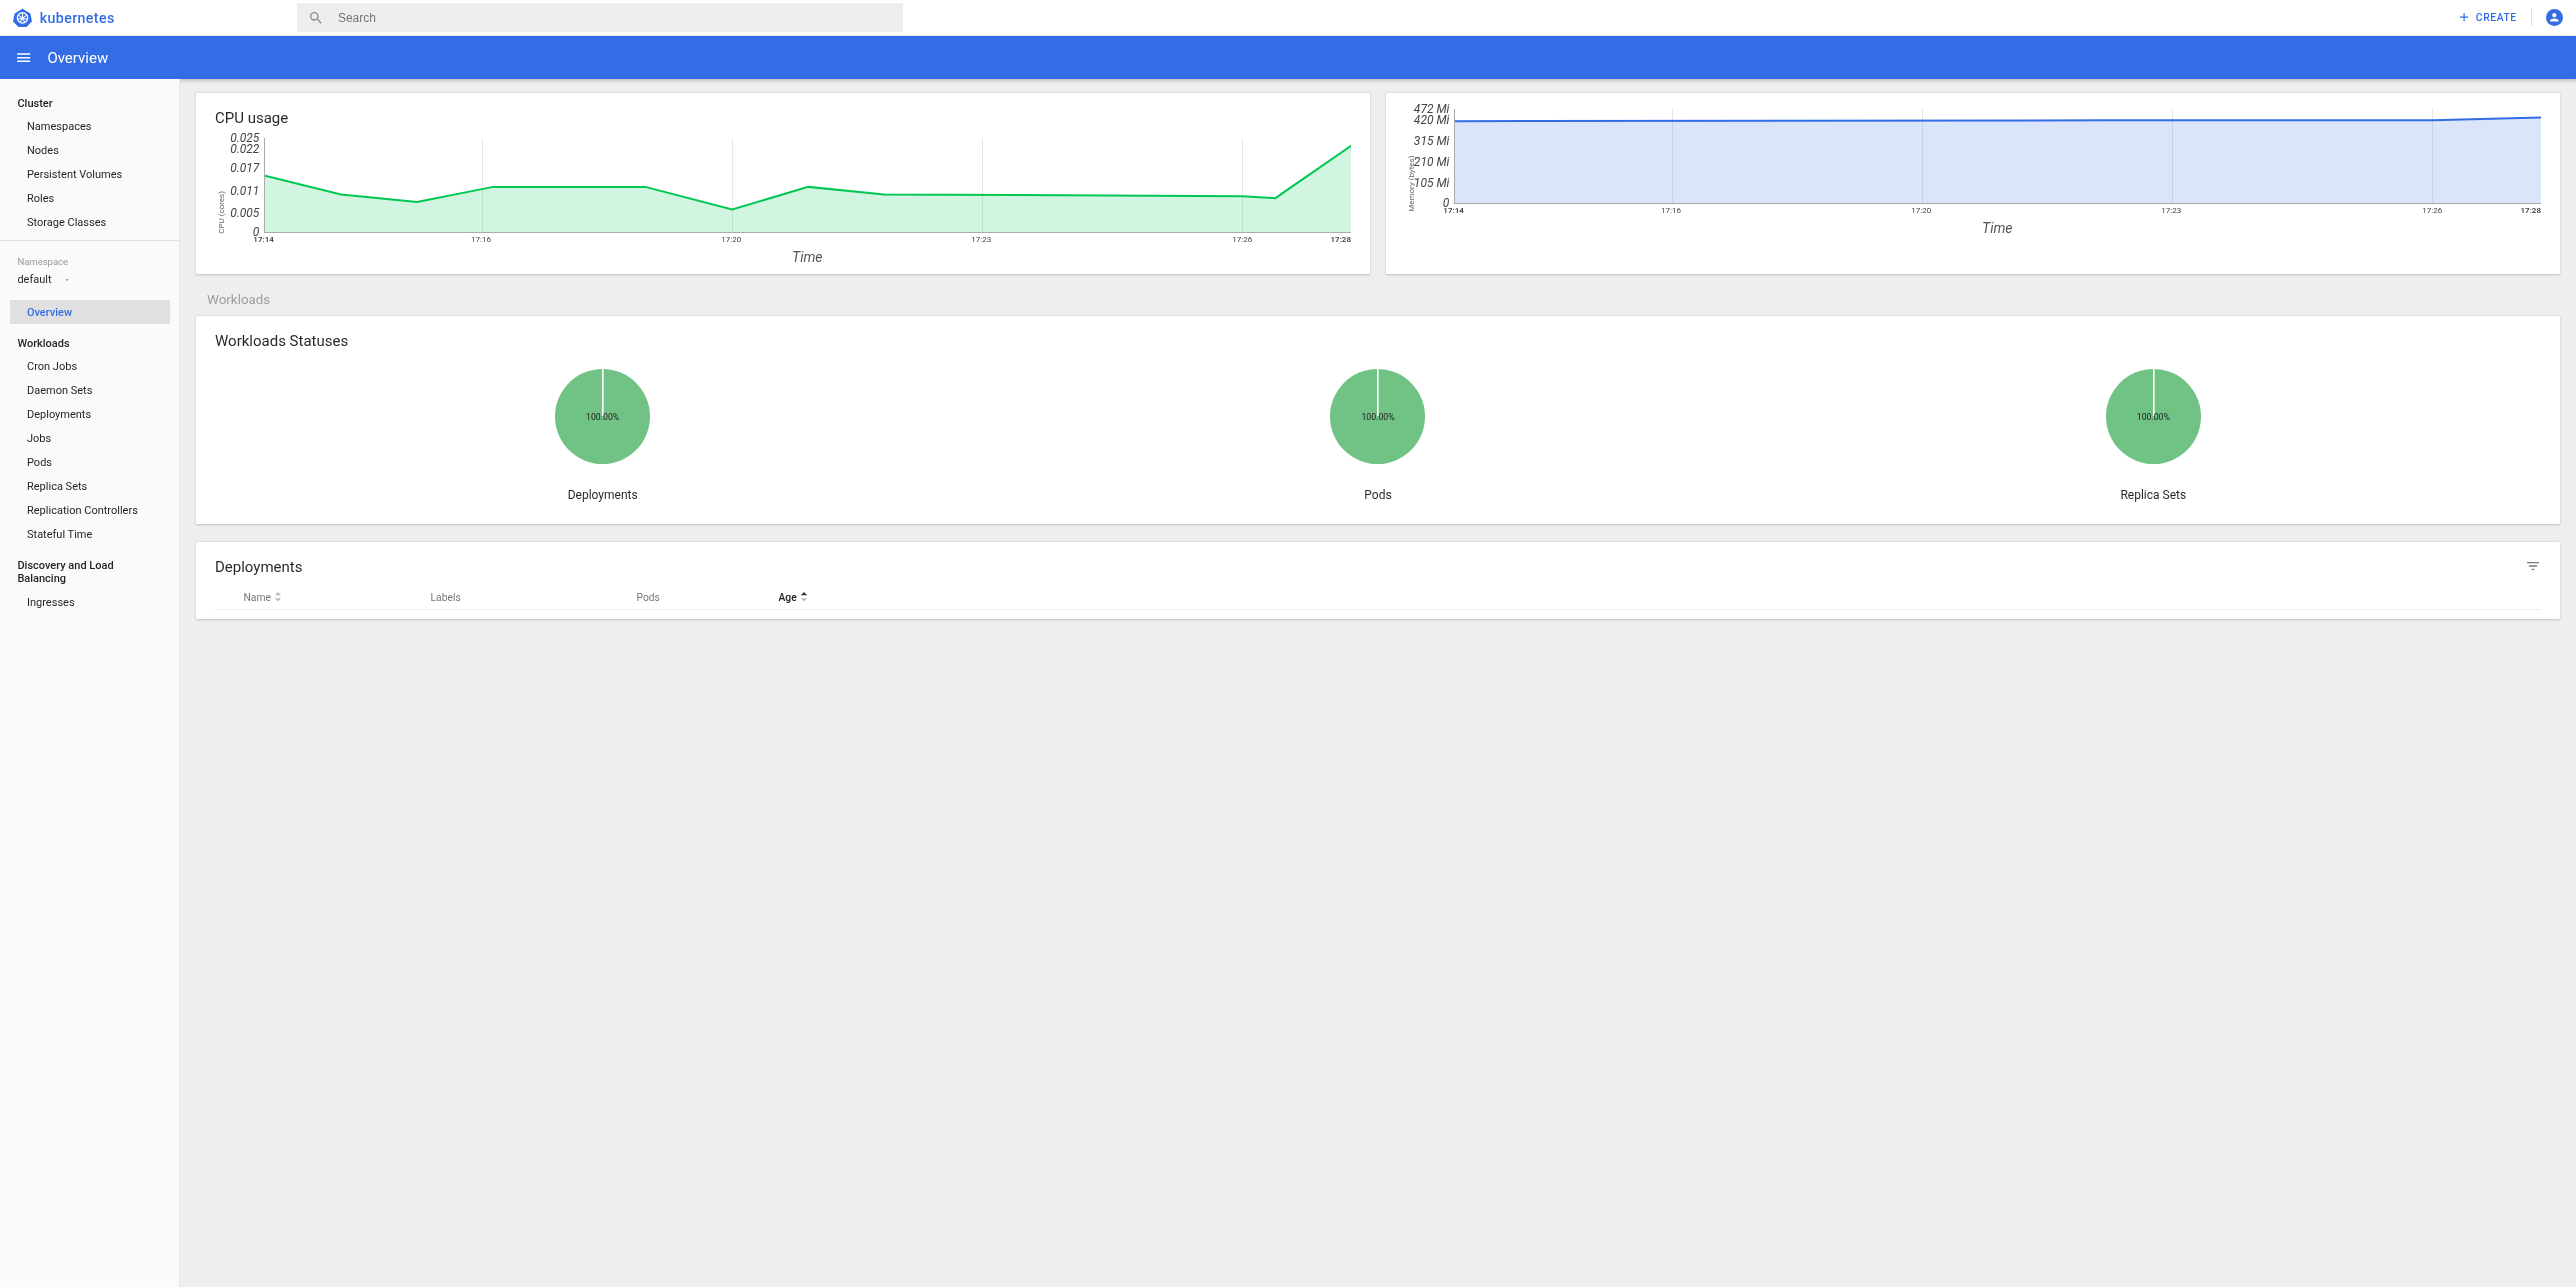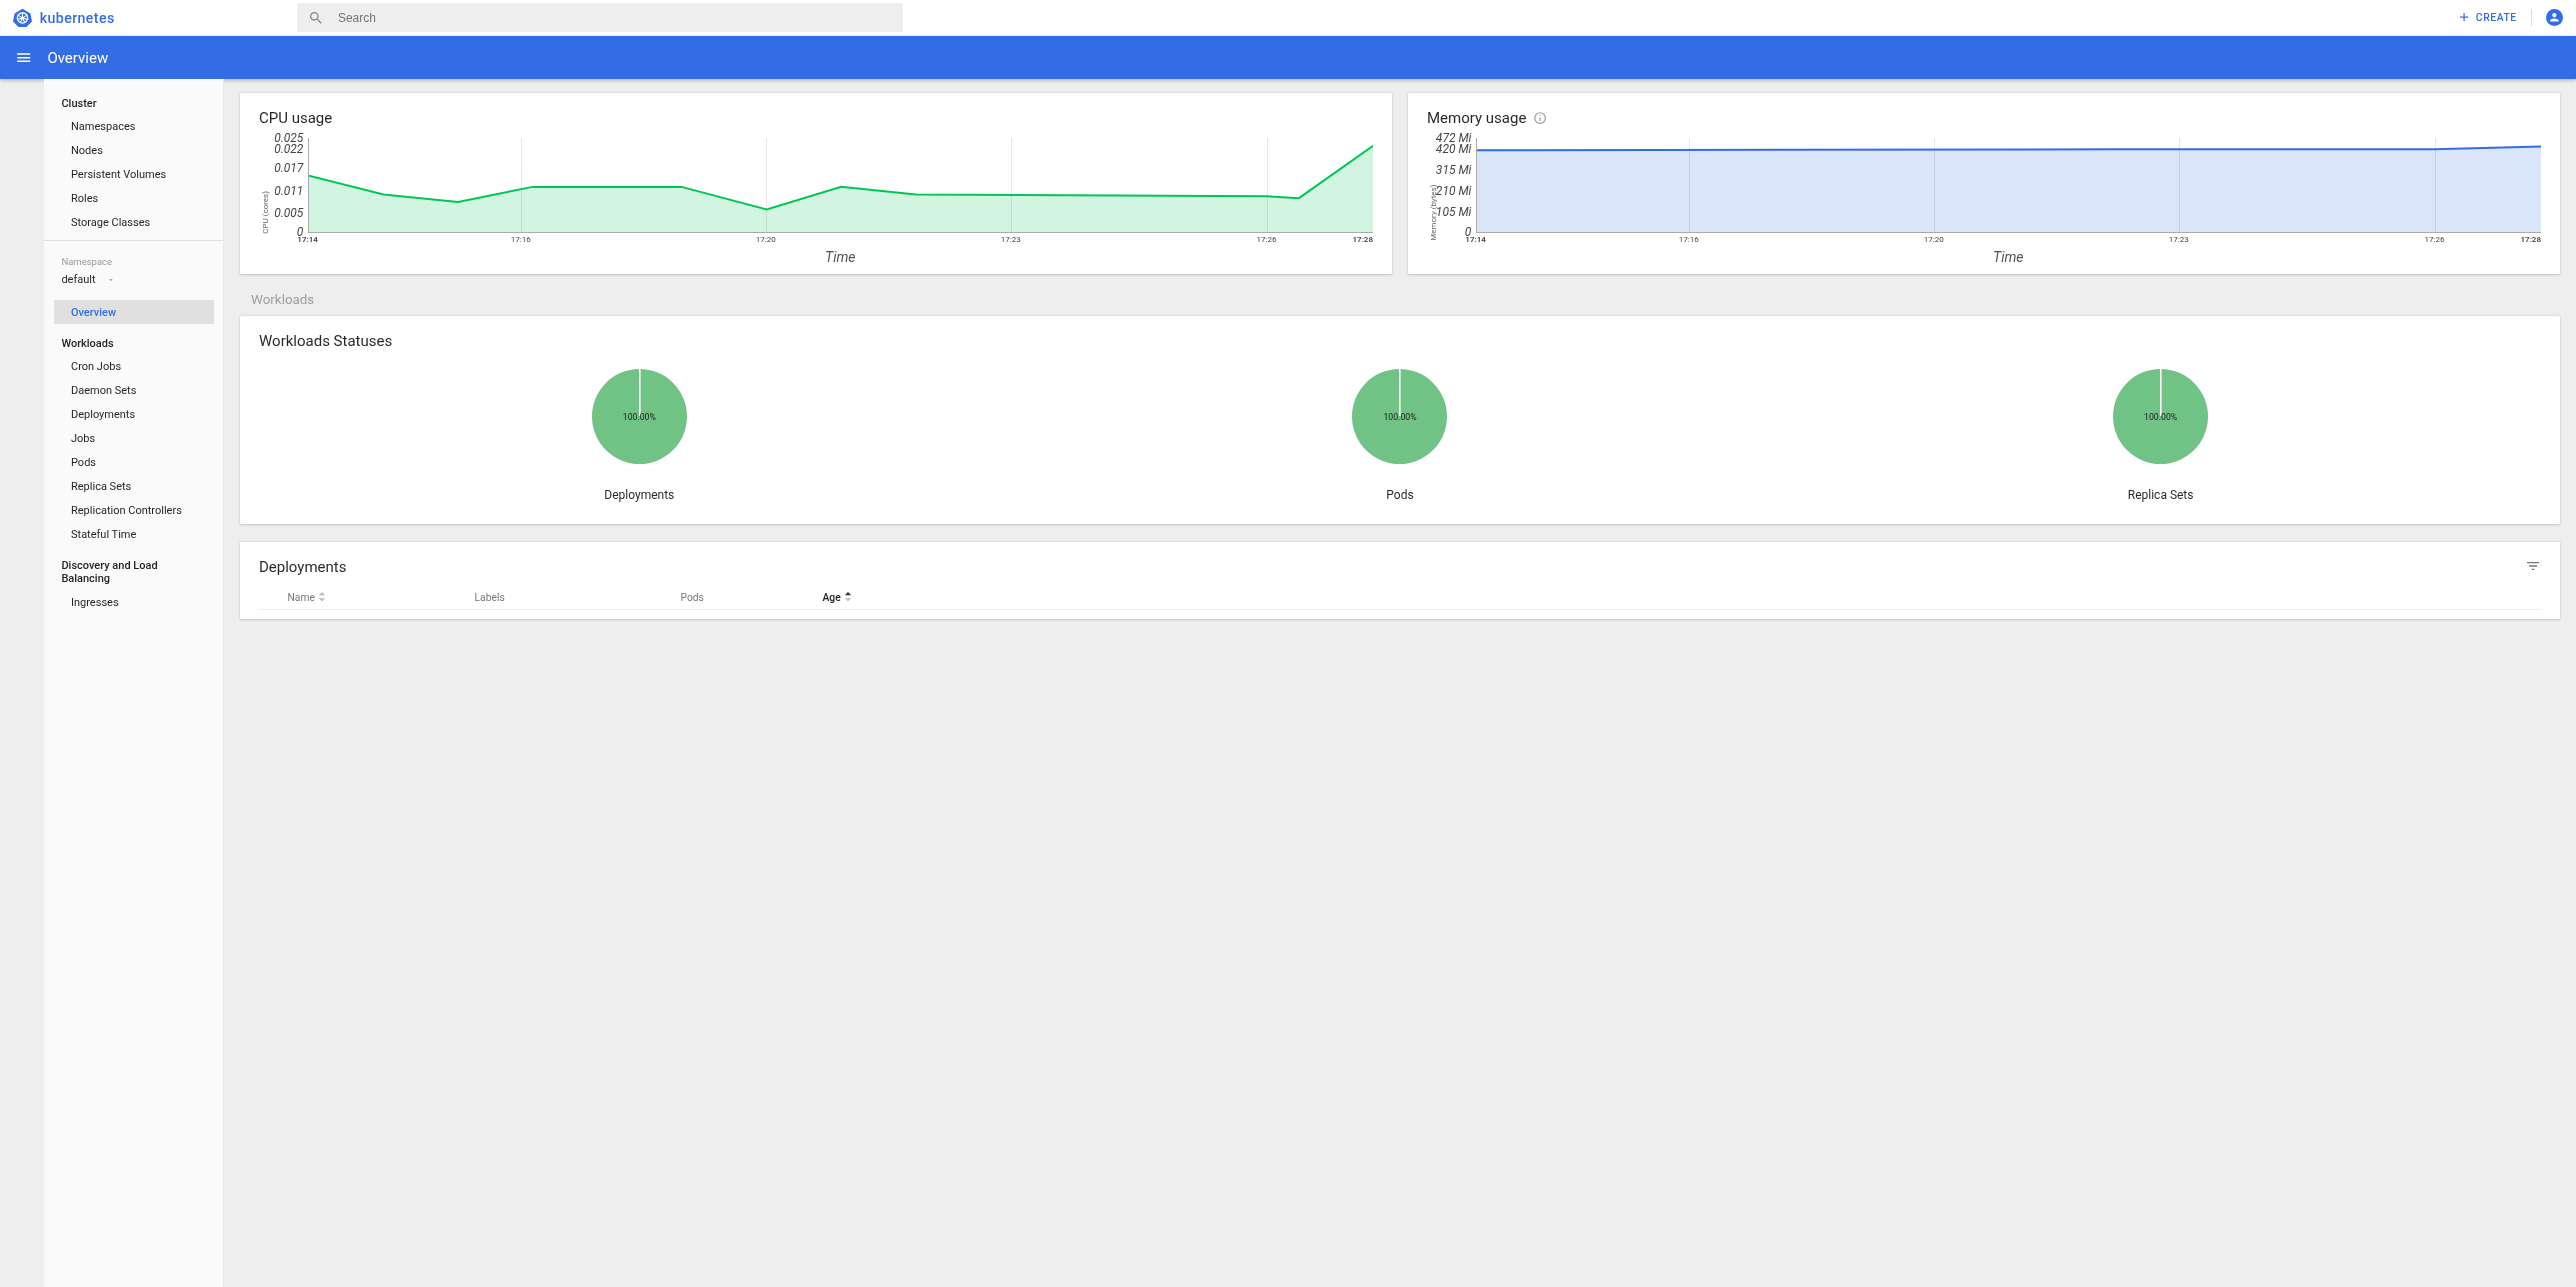--- a/index.html
+++ b/index.html
@@ -38,21 +38,21 @@
 
   
   .bluebar {
     height: 43px; background:#326de6; color:#fff; display:flex; align-items:center; padding:0 12.7px;
     box-shadow: 0 1.6px 3.2px rgba(0,0,0,.2);
   }
   .menu-btn { cursor:pointer; display:flex; align-items:center; justify-content:center; width:22px; height:22px;}
   .bhead { font-size:15px; font-weight:400; margin-left:12.7px;}
 
   
-  .shell { display:flex;margin-left:44px; }
+  .shell { display:flex; }
   .sidebar {
     width: 180px;
     background:#fafafa;
     border-right:0.8px solid rgba(0,0,0,.07);
     min-height: calc(100vh - 79px);
     padding-top:9.5px;
   }
   .sb-heading { font-weight:500; font-size:11px; padding: 8px 17.4px 4.7px; color:rgba(0,0,0,.87);}
   .sb-item { font-size:11px; padding: 5.5px 17.4px 5.5px 27px; color:rgba(0,0,0,.87); cursor:pointer;}
   .sb-sep { border-top:0.8px solid rgba(0,0,0,.1); margin:6.3px 0;}
@@ -233,28 +233,20 @@
               <div class="xtick" style="left:66%">17:23</div>
               <div class="xtick" style="left:90%">17:26</div>
               <div class="xtick bold" style="left:100%;transform:translateX(-100%)">17:28</div>
             </div>
             <div class="xlabel">Time</div>
           </div>
         </div>
       </div>
 
       <div class="card">
-        <div class="card-title">
-          <span>Memory usage</span>
-          <svg width="14.2" height="14.2" viewBox="0 0 24 24" fill="none" stroke="#999" stroke-width="2">
-              <circle cx="12" cy="12" r="9"></circle>
-              <line x1="12" y1="11" x2="12" y2="17"></line>
-              <circle cx="12" cy="7.5" r="1" fill="#999" stroke="none"></circle>
-            </svg>
-        </div>
         <div class="chart-wrap">
           <div class="ylabel">Memory (bytes)</div>
           <div class="chart-inner" style="margin-left:38px;">
             <div class="plot">
               <div class="yticks">
                 <div class="ytick" style="bottom:0%">0</div>
                 <div class="ytick" style="bottom:22%">105 Mi</div>
                 <div class="ytick" style="bottom:44%">210 Mi</div>
                 <div class="ytick" style="bottom:66%">315 Mi</div>
                 <div class="ytick" style="bottom:89%">420 Mi</div>

